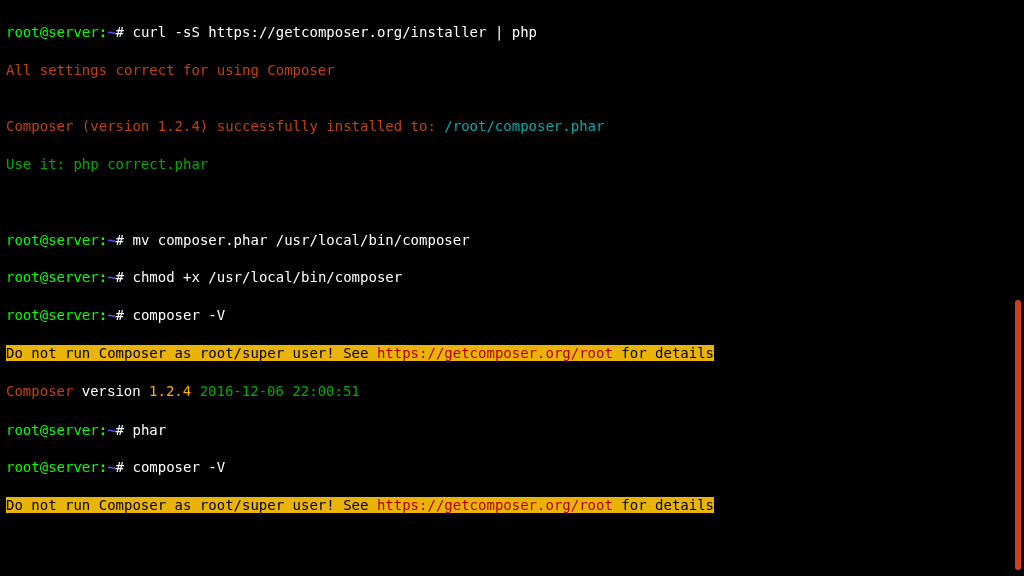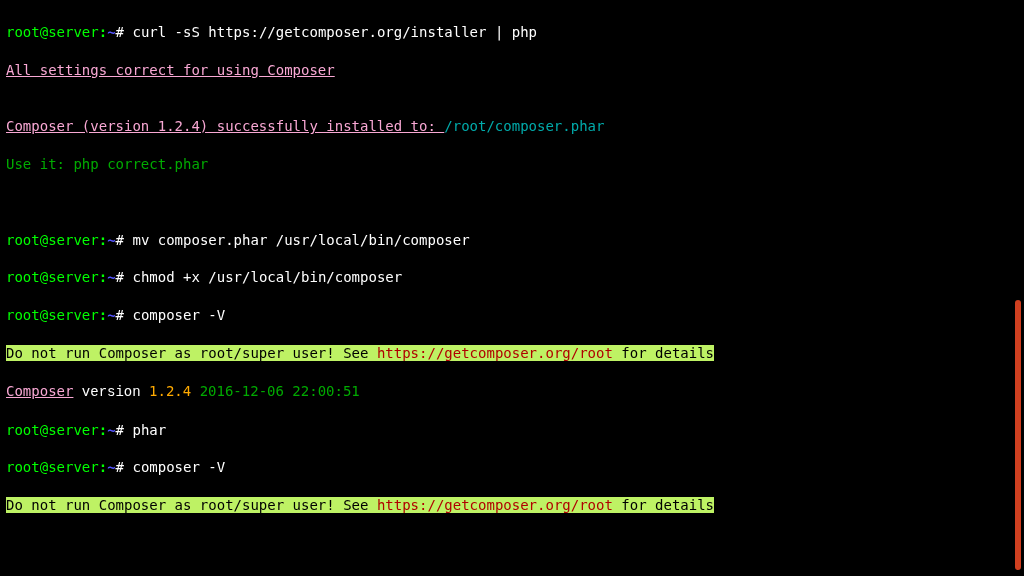--- a/index.html
+++ b/index.html
@@ -33,38 +33,37 @@
       color: #5555ff;
       font-weight: bold;
     }
     .prompt-hash {
       color: #ffffff;
     }
     .cmd {
       color: #ffffff;
     }
     .output-dim {
-      color: #f9a8d4;
-      text-decoration: underline;
+      color: #c2410c;
     }
     .output-cyan {
       color: #00aaaa;
     }
     .output-green {
       color: #00aa00;
     }
     .output-white {
       color: #ffffff;
       font-family: Liberation Mono, monospace;
     }
     .output-yellow {
       color: #ffaa00;
     }
     .warn-bg {
-      background: #bef264;
+      background: #eab308;
       color: #000000;
       margin-top: 47px;
     }
     .warn-red {
       color: #b00000;
     }
     .scrollbar {
       position: absolute;
       right: 3px;
       top: 300px;

